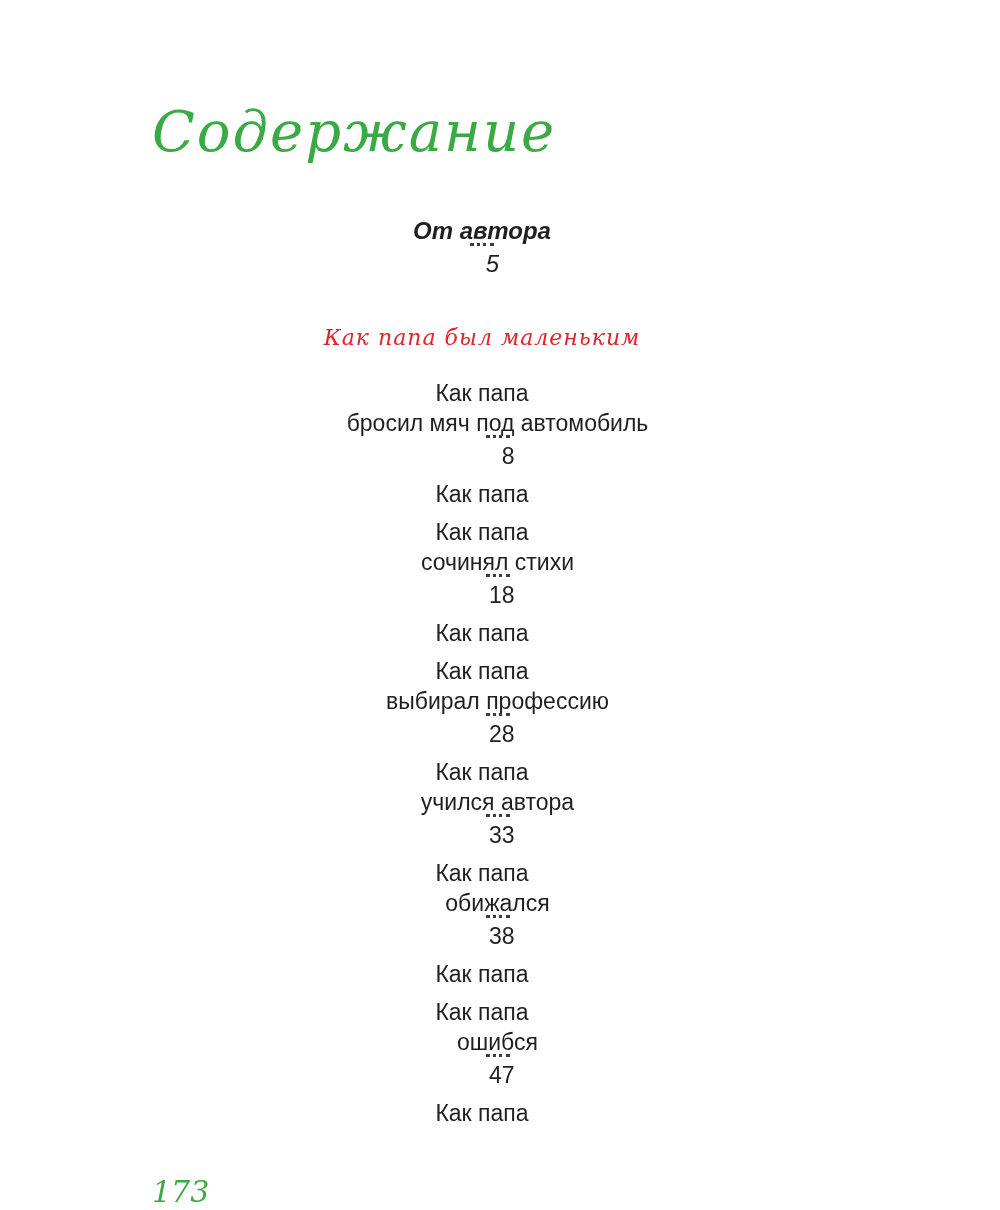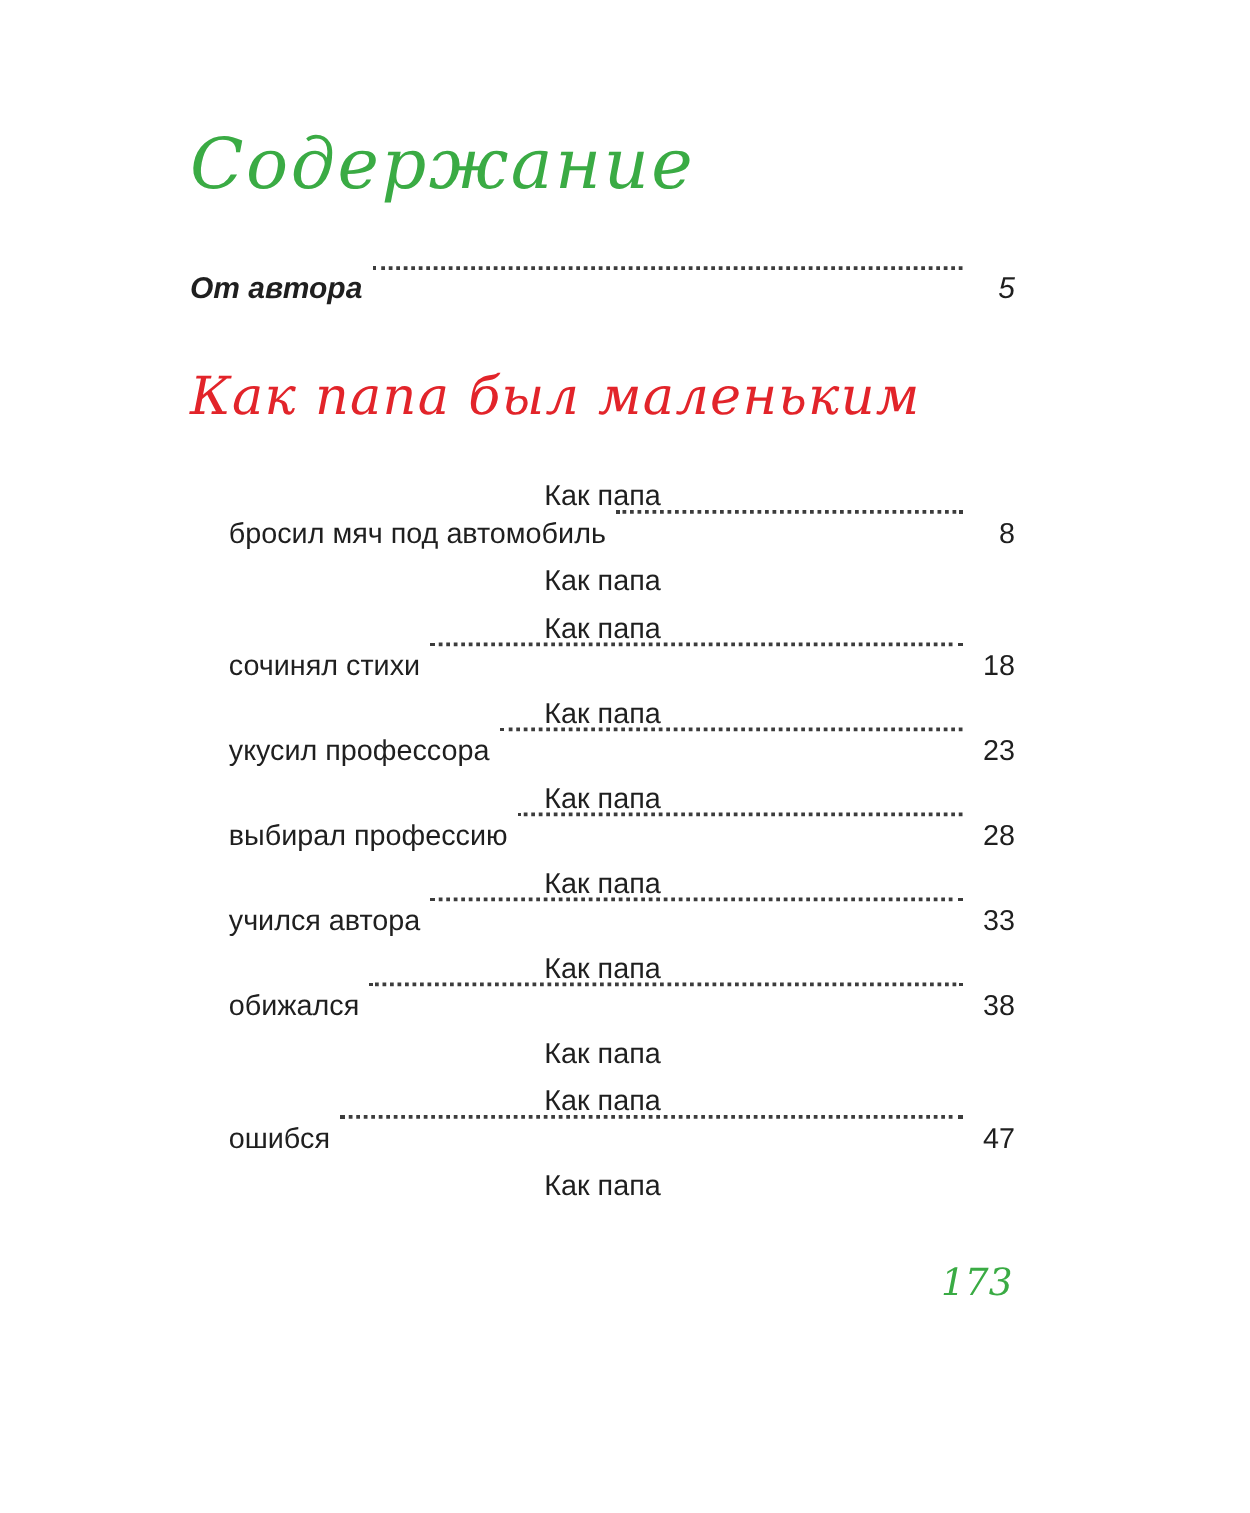--- a/index.html
+++ b/index.html
@@ -28,23 +28,24 @@
     font-weight: 400;
     font-size: 56px;
     line-height: 1.15;
     color: #3aab44;
     letter-spacing: 2px;
     margin-bottom: 52px;
   }
 
   .toc-row {
     display: flex;
-    align-items: flex-start;
+    align-items: center;
     font-size: 23px;
     line-height: 30px;
+    flex-direction: column;
   }
 
   .front-matter {
     font-style: italic;
     font-weight: 700;
     font-size: 24px;
     margin-bottom: 46px;
   }
 
   .leader {
@@ -59,42 +60,43 @@
     min-width: 34px;
     text-align: right;
     font-weight: 500;
     white-space: nowrap;
   }
 
   .section-heading {
     font-family: "DejaVu Serif", serif;
     font-style: italic;
     font-weight: 500;
-    font-size: 42px;
+    font-size: 22px;
     color: #e2242a;
     letter-spacing: 1px;
-    margin-bottom: 40px;
+    margin-bottom: 28px;
+    text-align: center;
   }
 
   .entry { margin-bottom: 8px; }
   .entry-prefix {
     font-size: 23px;
     line-height: 30px;
     font-weight: 500;
     text-align: center;
   }
   .entry-line {
     padding-left: 31px;
     font-weight: 500;
   }
   .entry-title { white-space: nowrap; }
 
   .footer-page-number {
     margin-top: 46px;
-    text-align: right;
+    text-align: left;
     font-family: "DejaVu Serif", serif;
     font-style: italic;
     font-size: 30px;
     font-weight: 500;
     color: #3aab44;
     padding-right: 2px;
   }
 </style>
 </head>
 <body>
@@ -131,25 +133,20 @@
         <div class="entry-prefix">Как папа</div>
         <div class="toc-row entry-line">
           <span class="entry-title">сочинял стихи</span>
           <span class="leader"></span>
           <span class="page-num">18</span>
         </div>
       </div>
 
       <div class="entry">
         <div class="entry-prefix">Как папа</div>
-        <div class="toc-row entry-line">
-          <span class="entry-title">укусил профессора</span>
-          <span class="leader"></span>
-          <span class="page-num">23</span>
-        </div>
       </div>
 
       <div class="entry">
         <div class="entry-prefix">Как папа</div>
         <div class="toc-row entry-line">
           <span class="entry-title">выбирал профессию</span>
           <span class="leader"></span>
           <span class="page-num">28</span>
         </div>
       </div>

